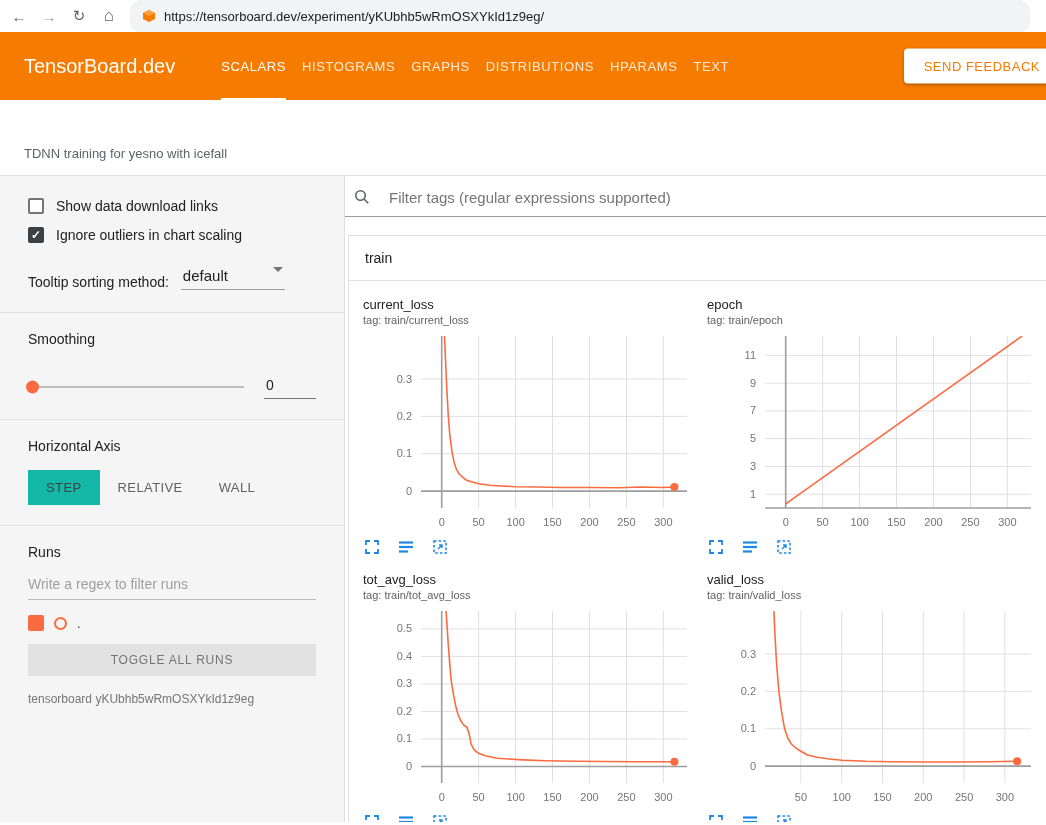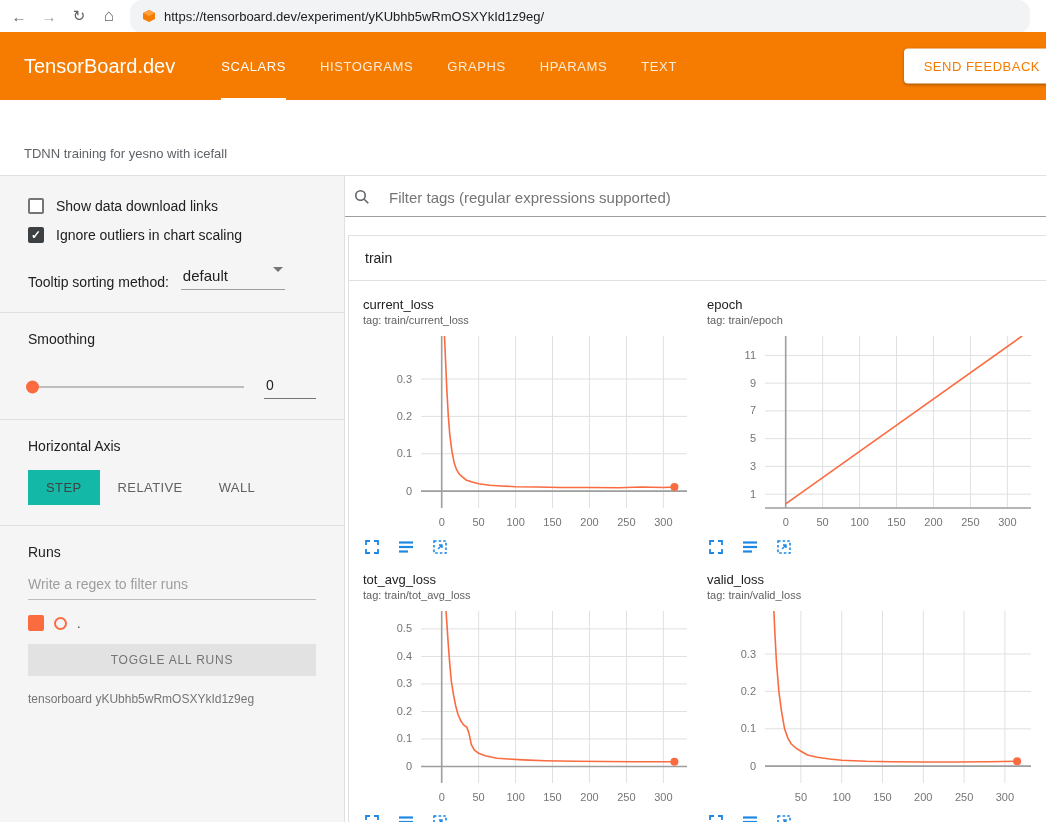--- a/index.html
+++ b/index.html
@@ -9,21 +9,21 @@
   
   .browser-bar { height: 32px; display: flex; align-items: center; background: #fff; padding: 0 10px; gap: 12px; }
   .nav-ico { font-size: 15px; color: #5f6368; width: 18px; text-align: center; cursor: pointer; }
   .nav-ico.fwd { color: #9aa0a6; }
   .addr { flex: 1; height: 33px; background: #f1f3f4; border-radius: 12px; display: flex; align-items: center; padding: 0 12px; gap: 8px; margin-right: 6px; }
   .addr-url { font-size: 13px; color: #202124; }
 
   
   .tb-header { height: 68px; background: #f57c00; display: flex; align-items: stretch; padding: 0 24px; position: relative; }
   .brand { color: #fff; font-size: 20px; font-weight: 500; align-self: center; }
-  .tabs { display: flex; margin-left: 46px; gap: 34px; }
+  .tabs { display: flex; margin-left: 46px; gap: 16px; }
   .tab { display: flex; align-items: center; color: rgba(255,255,255,.85); font-size: 13px; font-weight: 500; letter-spacing: .6px; border-bottom: 2px solid transparent; padding-top: 2px; cursor: pointer; }
   .tab.active { color: #fff; border-bottom-color: #fff; }
   .feedback-btn { position: absolute; right: -14px; top: 50%; transform: translateY(-50%); background: #fff; color: #f57c00; font-size: 13px; font-weight: 500; letter-spacing: .5px; padding: 10px 20px; border: none; border-radius: 4px; box-shadow: 0 1px 3px rgba(0,0,0,.3); font-family: inherit; cursor: pointer; white-space: nowrap; }
 
   
   .desc-bar { background: #fff; padding: 46px 24px 14px; border-bottom: 1px solid #e0e0e0; font-size: 13px; color: #5f6368; }
 
   
   .content { display: flex; height: 646px; overflow: hidden; }
 
@@ -81,20 +81,21 @@
     <span class="addr-url">https://tensorboard.dev/experiment/yKUbhb5wRmOSXYkId1z9eg/</span>
   </div>
 </div>
 
 <header class="tb-header">
   <span class="brand">TensorBoard.dev</span>
   <nav class="tabs">
     <span class="tab active">SCALARS</span>
     <span class="tab">HISTOGRAMS</span>
     <span class="tab">GRAPHS</span>
+    <span class="tab">DISTRIBUTIONS</span>
     <span class="tab">HPARAMS</span>
     <span class="tab">TEXT</span>
   </nav>
   <button class="feedback-btn">SEND FEEDBACK</button>
 </header>
 
 <div class="desc-bar">TDNN training for yesno with icefall</div>
 
 <div class="content">
 

